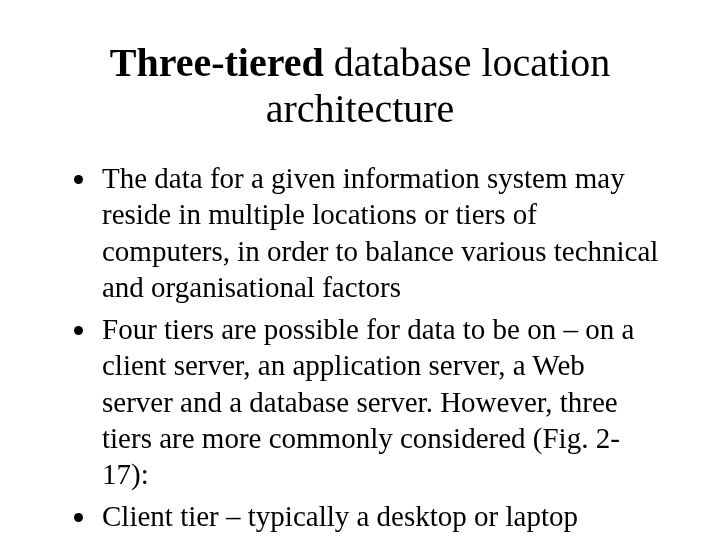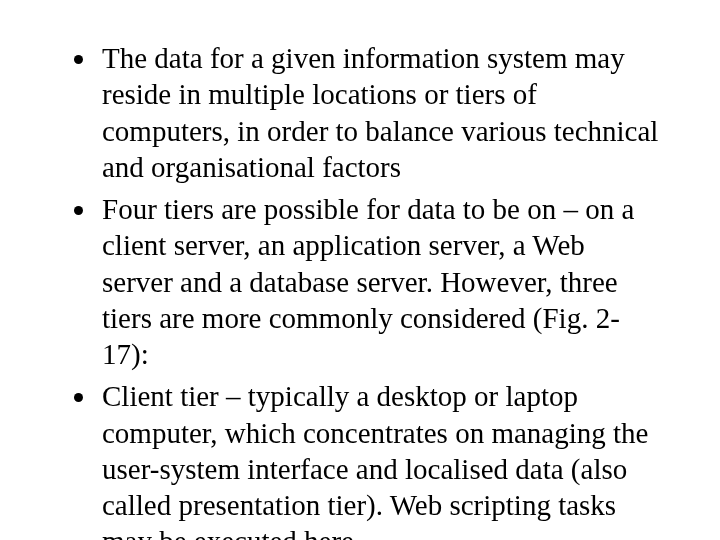--- a/index.html
+++ b/index.html
@@ -37,20 +37,23 @@
   ul.bullets li {
     margin-bottom: 6px;
     padding-left: 4px;
   }
 </style>
 </head>
 <body>
 
 <div class="slide">
 
+  <h1 class="title">
+    <span class="bold">Three-tiered</span><span> database location architecture</span>
+  </h1>
 
   <ul class="bullets">
     <li>The data for a given information system may reside in multiple locations or tiers of computers, in order to balance various technical and organisational factors</li>
     <li>Four tiers are possible for data to be on – on a client server, an application server, a Web server and a database server. However, three tiers are more commonly considered (Fig. 2-17):</li>
     <li>Client tier – typically a desktop or laptop computer, which concentrates on managing the user-system interface and localised data (also called presentation tier). Web scripting tasks may be executed here.</li>
   </ul>
 
 </div>
 
 </body></html>

